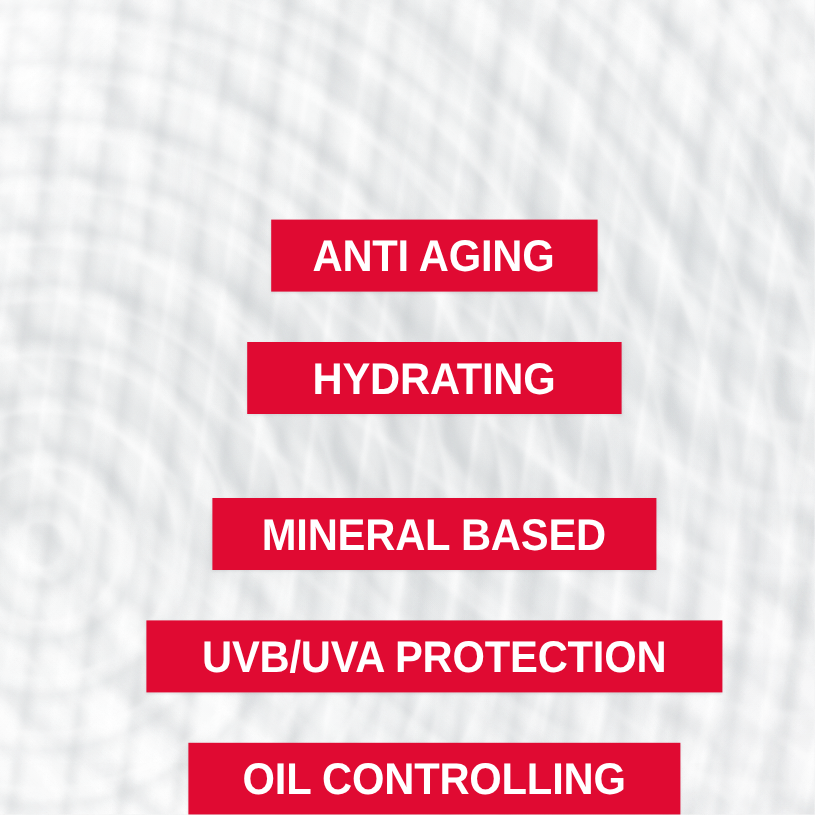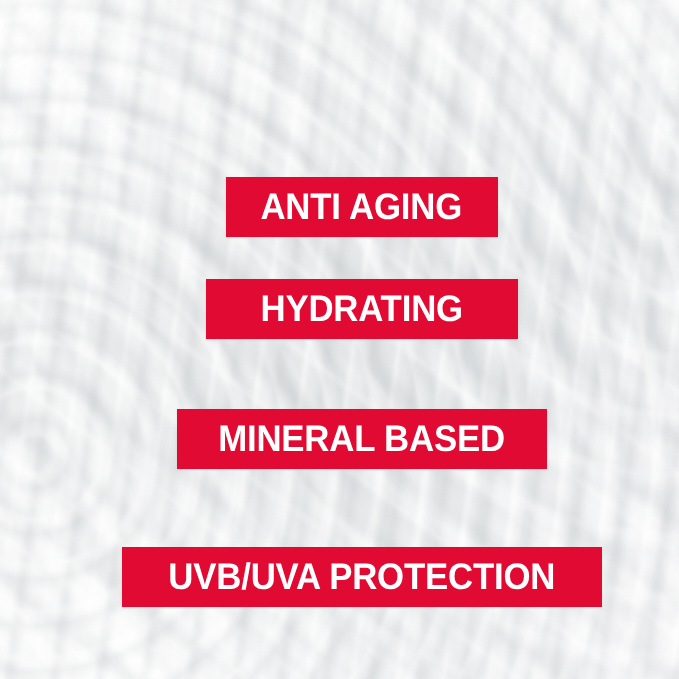--- a/index.html
+++ b/index.html
@@ -114,21 +114,21 @@
     opacity: 0.9;
   }
 
   
   #badge-stack {
     position: absolute;
     inset: 0;
     display: flex;
     flex-direction: column;
     align-items: center;
-    justify-content: center;
+    justify-content: flex-end;
     padding-top: 104px;
     box-sizing: border-box;
     padding-left: 44px;
   }
   .badge {
     height: 60px;
     display: flex;
     align-items: center;
     justify-content: center;
     margin-bottom: 42px;
@@ -147,21 +147,21 @@
     white-space: nowrap;
     transform: scaleX(0.94);
     transform-origin: center;
     text-rendering: geometricPrecision;
   }
 
   
   .badge-w1 { width: 272px; }
   .badge-w2 { width: 312px; }
   .badge-w3 { width: 370px; }
-  .badge-w4 { width: 480px; margin-top: 36px; }
+  .badge-w4 { width: 480px; }
   .badge-w5 { width: 410px; }
   .fs-md  { font-size: 37px; }
 </style>
 </head>
 <body>
 
 <div id="scene">
 
   <div id="bg-texture" style="background-color: rgb(236, 237, 237);">
     <div class="layer wash"></div>
@@ -184,15 +184,18 @@
     </div>
 
     <div class="badge badge-w3" style="background-color: rgb(224, 10, 50); margin-top: 28px;">
       <span class="badge-label fs-md" style="color: rgb(255, 255, 255);">MINERAL BASED</span>
     </div>
 
     <div class="badge badge-w4" style="background-color: rgb(224, 10, 50);">
       <span class="badge-label fs-md" style="color: rgb(255, 255, 255);">UVB/UVA PROTECTION</span>
     </div>
 
+    <div class="badge badge-w5" style="background-color: rgb(224, 10, 50);">
+      <span class="badge-label fs-md" style="color: rgb(255, 255, 255);">OIL CONTROLLING</span>
+    </div>
 
   </div>
 </div>
 
 </body></html>

